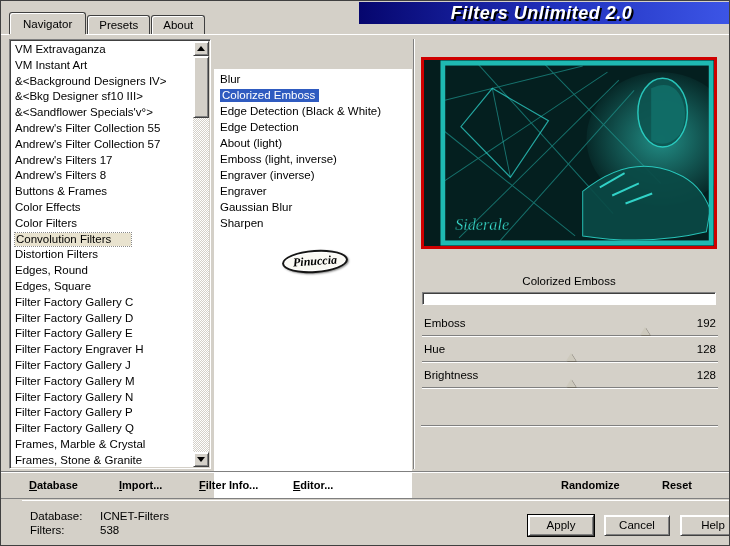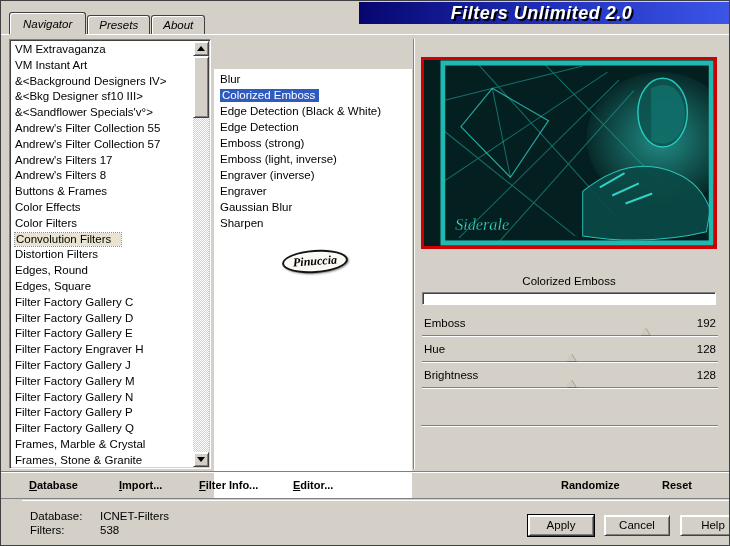--- a/index.html
+++ b/index.html
@@ -17,42 +17,42 @@
     background:linear-gradient(90deg,#06066e 0%,#2233c0 55%,#3c55e6 100%);
   }
   .title {
     position:absolute; left:0; right:6px; top:0; height:22px; line-height:22px;
     text-align:center; color:#fff; font-style:italic; font-weight:bold;
     font-size:18px; letter-spacing:.5px; text-shadow:2px 2px 0 #000;
     white-space:nowrap;
   }
 
   
-  .tabs { position:absolute; left:8px; top:9px; height:24px; display:flex; align-items:flex-end; z-index:3;font-style:italic; }
+  .tabs { position:absolute; left:8px; top:9px; height:24px; display:flex; align-items:flex-end; z-index:3; }
   .tab {
     position:relative; background:#d4d0c8; padding:3px 11px 3px;
     border:1px solid #404040; border-bottom:none;
     border-top-left-radius:3px; border-top-right-radius:3px;
     box-shadow:inset 1px 1px 0 #fff; margin-right:1px; cursor:default;
   }
   .tab.active {
     padding:5px 13px 4px; z-index:4;
     box-shadow:inset 1px 1px 0 #fff, 0 2px 0 0 #d4d0c8;
   }
   .page { position:absolute; left:0; top:33px; width:730px; height:436px; border-top:1px solid #fff; }
 
   
   .cat-list {
     position:absolute; left:8px; top:38px; width:202px; height:430px;
     background:#fff; border:1px solid; border-color:#808080 #fff #fff #808080;
     box-shadow:inset 1px 1px 0 #404040, inset -1px -1px 0 #d4d0c8;
   }
   .cat-items { position:absolute; left:2px; top:2px; right:18px; bottom:2px; overflow:hidden; }
   .li { height:15.8px; line-height:15.8px; white-space:nowrap; overflow:hidden; padding-left:3px; }
-  .sel-cat { background:#e9e3cf; outline:1px dotted #8a8a8a; padding:0 10px 1px 1px; }
+  .sel-cat { background:#e9e3cf; outline:1px dotted #8a8a8a; padding:0 20px 1px 1px; }
 
   
   .vscroll {
     position:absolute; top:1px; right:1px; width:16px; bottom:1px;
     background-color:#fff;
     background-image:
       linear-gradient(45deg,#d4d0c8 25%,transparent 25%,transparent 75%,#d4d0c8 75%),
       linear-gradient(45deg,#d4d0c8 25%,transparent 25%,transparent 75%,#d4d0c8 75%);
     background-size:2px 2px; background-position:0 0,1px 1px;
   }
@@ -204,21 +204,21 @@
         <span class="arr arr-down"></span>
       </div>
     </div>
   </div>
 
   <div class="filter-list">
       <div class="fi"><span>Blur</span></div>
       <div class="fi"><span class="sel-fil">Colorized Emboss</span></div>
       <div class="fi"><span>Edge Detection (Black &amp; White)</span></div>
       <div class="fi"><span>Edge Detection</span></div>
-      <div class="fi"><span>Emboss (strong)</span></div>
+      <div class="fi"><span>About (light)</span></div>
       <div class="fi"><span>Emboss (light, inverse)</span></div>
       <div class="fi"><span>Engraver (inverse)</span></div>
       <div class="fi"><span>Engraver</span></div>
       <div class="fi"><span>Gaussian Blur</span></div>
       <div class="fi"><span>Sharpen</span></div>
     </div>
 
   <div class="watermark">
     <span>Pinuccia</span>
   </div>

